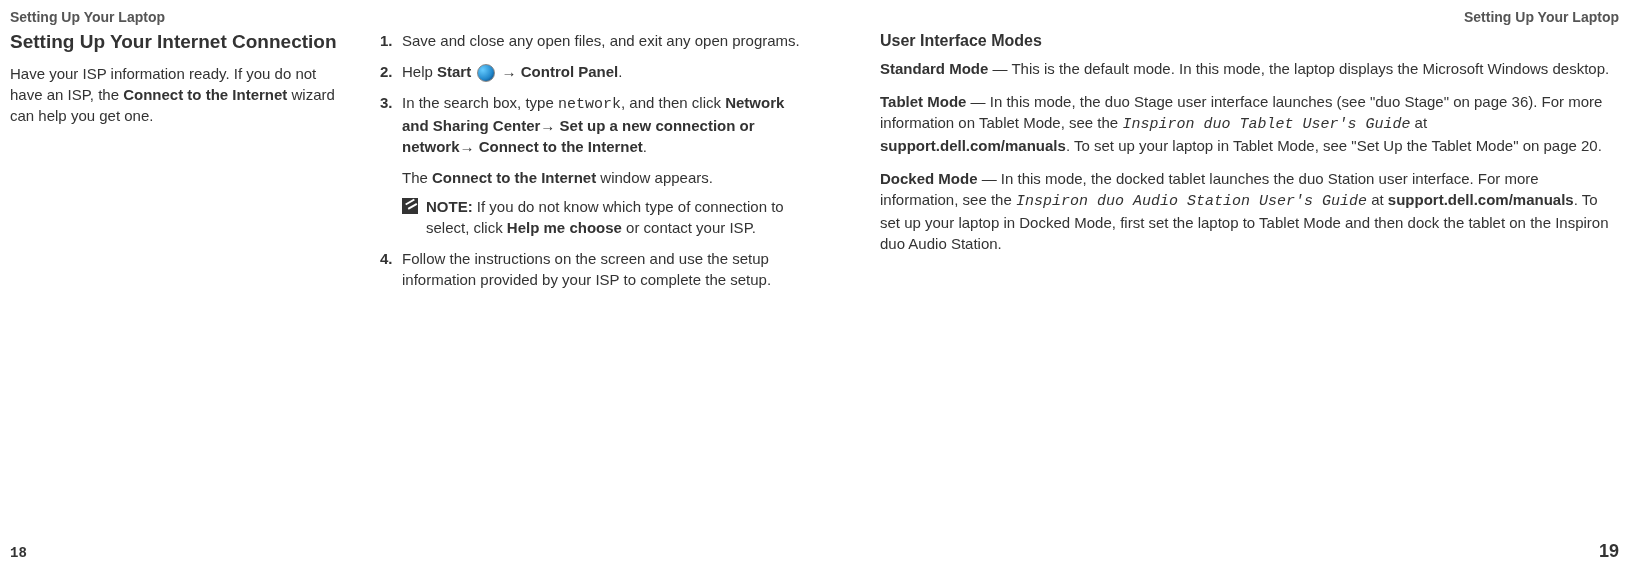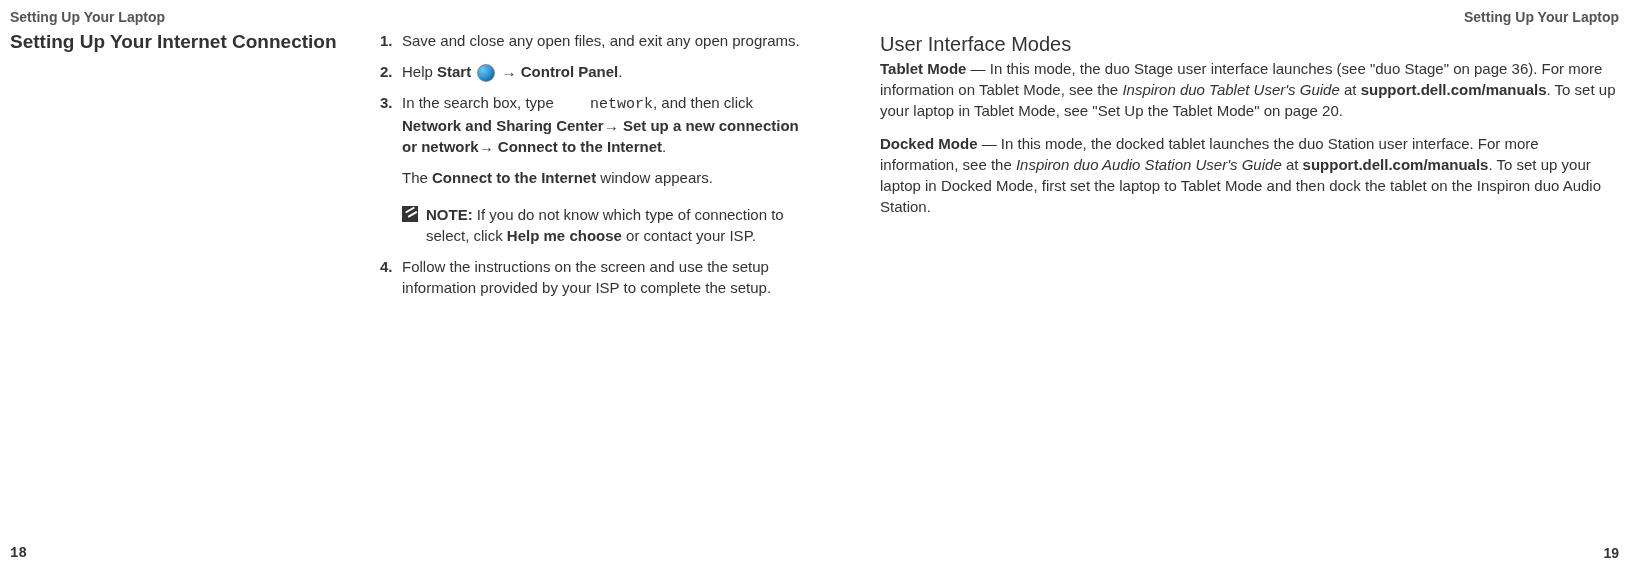--- a/index.html
+++ b/index.html
@@ -34,56 +34,57 @@
     bottom: 6px;
     left: 10px;
     font-size: 14px;
     font-weight: bold;
     font-family: Liberation Mono, monospace;
   }
   .page-num-right {
     position: absolute;
     bottom: 6px;
     right: 10px;
-    font-size: 14px;
+    font-size: 18px;
     font-weight: bold;
     margin-left: 12px;
   }
   .content {
     display: flex;
     padding: 30px 10px 0 10px;
     gap: 30px;
   }
   .col1 { width: 340px; flex-shrink: 0; }
   .col2 { width: 420px; flex-shrink: 0; }
   .col3 { flex: 1; padding-left: 50px; }
   h2 {
     font-size: 19px;
     font-weight: bold;
     margin-bottom: 8px;
     line-height: 1.3;
   }
   h1.big {
-    font-size: 20px;
-    font-weight: normal;
+    font-size: 16px;
+    font-weight: bold;
+    margin-bottom: 6px;
   }
   p { margin-bottom: 12px; }
   .ol-item {
     display: flex;
     margin-bottom: 10px;
   }
   .ol-num {
     font-weight: bold;
     width: 22px;
     flex-shrink: 0;
   }
   .ol-body { flex: 1; }
   .note-row {
     display: flex;
-    margin: 16px 0 10px 22px;
+    margin: 8px 0 10px 22px;
   }
   .note-icon {
     width: 16px;
     height: 16px;
     background: #333;
     margin-right: 8px;
     margin-top: 2px;
     flex-shrink: 0;
     position: relative;
   }
@@ -106,36 +107,39 @@
     display: inline-block;
     width: 18px;
     height: 18px;
     border-radius: 50%;
     border: 1px solid #888;
     vertical-align: middle;
     background: radial-gradient(circle at 30% 30%, #6cf 0%, #28c 60%, #036 100%);
     position: relative;
     margin: 0 2px;
   }
-  .mono { font-family: "Courier New", monospace; margin-left: 32px; }
+  .mono { font-family: "Courier New", monospace; }
   .bold { font-weight: bold; }
-  .italic { font-style: italic; }
+  .italic { font-style: italic; font-family: Liberation Mono, monospace; }
 </style>
 </head>
 <body>
 
 <div class="page-header-left">Setting Up Your Laptop</div>
 <div class="page-header-right">Setting Up Your Laptop</div>
 <div class="page-num-left">18</div>
 <div class="page-num-right">19</div>
 
 <div class="content">
 
   <div class="col1">
     <h2>Setting Up Your Internet Connection</h2>
+    <p>
+      <span>Have your ISP information ready. If you do not have an ISP, the </span><span class="bold">Connect to the Internet</span><span> wizard can help you get one.</span>
+    </p>
   </div>
 
   <div class="col2">
 
     <div class="ol-item">
       <div class="ol-num">1.</div>
       <div class="ol-body">Save and close any open files, and exit any open programs.</div>
     </div>
 
     <div class="ol-item">
@@ -167,20 +171,23 @@
 
     <div class="ol-item">
       <div class="ol-num">4.</div>
       <div class="ol-body">Follow the instructions on the screen and use the setup information provided by your ISP to complete the setup.</div>
     </div>
   </div>
 
   <div class="col3">
     <h1 class="big">User Interface Modes</h1>
     <p>
+      <span class="bold">Standard Mode</span><span> — This is the default mode. In this mode, the laptop displays the Microsoft Windows desktop.</span>
+    </p>
+    <p>
       <span class="bold">Tablet Mode</span><span> — In this mode, the duo Stage user interface launches (see "duo Stage" on page 36). For more information on Tablet Mode, see the </span><span class="italic">Inspiron duo Tablet User's Guide</span><span> at </span><span class="bold">support.dell.com/manuals</span><span>. To set up your laptop in Tablet Mode, see "Set Up the Tablet Mode" on page 20.</span>
     </p>
     <p>
       <span class="bold">Docked Mode</span><span> — In this mode, the docked tablet launches the duo Station user interface. For more information, see the </span><span class="italic">Inspiron duo Audio Station User's Guide</span><span> at </span><span class="bold">support.dell.com/manuals</span><span>. To set up your laptop in Docked Mode, first set the laptop to Tablet Mode and then dock the tablet on the Inspiron duo Audio Station.</span>
     </p>
   </div>
 
 </div>
 
 </body></html>

